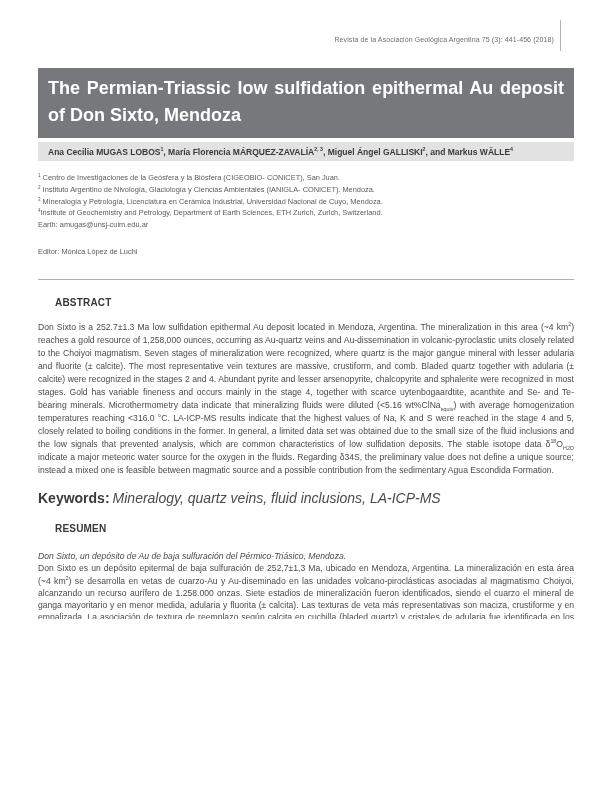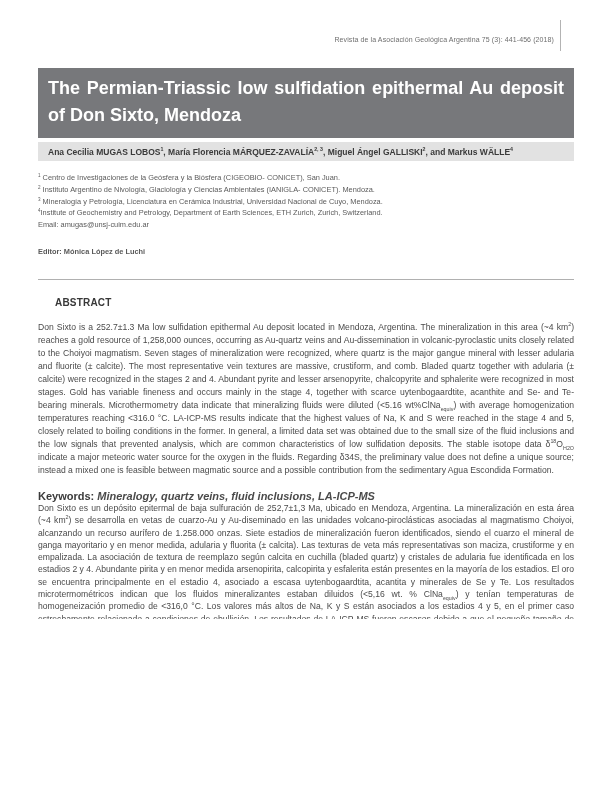--- a/index.html
+++ b/index.html
@@ -73,21 +73,20 @@
     margin: 0;
     font-size: 7.4px;
     line-height: 11.8px;
     color: #5a5a5a;
   }
 
   .editor-line {
     margin: 16px 0 0 0;
     font-size: 7.4px;
     color: #5a5a5a;
-    font-weight: bold;
   }
 
   hr.section-divider {
     border: none;
     border-top: 1px solid #b0b0b0;
     margin: 23px 0 0 0;
   }
 
   h2.sec-heading {
     margin: 17px 0 0 17px;
@@ -101,23 +100,22 @@
     margin: 13px 0 0 0;
     font-size: 8.6px;
     line-height: 13px;
     text-align: justify;
     color: #4a4a4a;
   }
   p.body-par.tight { line-height: 12.3px; margin-top: 12px; }
 
   p.keywords-line {
     margin: 13px 0 0 0;
-    font-size: 11px;
+    font-size: 14px;
     color: #4a4a4a;
-    font-weight: bold;
   }
   .keywords-line strong { color: #3a3a3a; }
   .keywords-line em { margin-left: 3px; }
 
   p.subtitle-italic {
     margin: 16px 0 0 0;
     font-size: 8.6px;
     line-height: 12.3px;
     font-style: italic;
     color: #4a4a4a;
@@ -140,36 +138,38 @@
 
     <div class="authors-bar">
       <p>Ana Cecilia MUGAS LOBOS<sup>1</sup>, María Florencia MÁRQUEZ-ZAVALÍA<sup>2, 3</sup>, Miguel Ángel GALLISKI<sup>2</sup>, and Markus WÄLLE<sup>4</sup></p>
     </div>
 
     <div class="affiliations">
       <p><sup>1</sup> Centro de Investigaciones de la Geósfera y la Biósfera (CIGEOBIO- CONICET), San Juan.</p>
       <p><sup>2</sup> Instituto Argentino de Nivología, Glaciología y Ciencias Ambientales (IANIGLA- CONICET). Mendoza.</p>
       <p><sup>3</sup> Mineralogía y Petrología, Licenciatura en Cerámica Industrial, Universidad Nacional de Cuyo, Mendoza.</p>
       <p><sup>4</sup>Institute of Geochemistry and Petrology, Department of Earth Sciences, ETH Zurich, Zurich, Switzerland.</p>
-      <p>Email: amugas@unsj-cuim.edu.ar</p>
+      <p>Earth: amugas@unsj-cuim.edu.ar</p>
     </div>
 
     <p class="editor-line">Editor: Mónica López de Luchi</p>
 
     <hr class="section-divider">
 
     <section>
       <h2 class="sec-heading">ABSTRACT</h2>
       <p class="body-par">Don Sixto is a 252.7±1.3 Ma low sulfidation epithermal Au deposit located in Mendoza, Argentina. The mineralization in this area (~4 km<sup>2</sup>) reaches a gold resource of 1,258,000 ounces, occurring as Au-quartz veins and Au-dissemination in volcanic-pyroclastic units closely related to the Choiyoi magmatism. Seven stages of mineralization were recognized, where quartz is the major gangue mineral with lesser adularia and fluorite (± calcite). The most representative vein textures are massive, crustiform, and comb. Bladed quartz together with adularia (± calcite) were recognized in the stages 2 and 4. Abundant pyrite and lesser arsenopyrite, chalcopyrite and sphalerite were recognized in most stages. Gold has variable fineness and occurs mainly in the stage 4, together with scarce uytenbogaardtite, acanthite and Se- and Te-bearing minerals. Microthermometry data indicate that mineralizing fluids were diluted (&lt;5.16 wt%ClNa<sub>equiv</sub>) with average homogenization temperatures reaching &lt;316.0 °C. LA-ICP-MS results indicate that the highest values of Na, K and S were reached in the stage 4 and 5, closely related to boiling conditions in the former. In general, a limited data set was obtained due to the small size of the fluid inclusions and the low signals that prevented analysis, which are common characteristics of low sulfidation deposits. The stable isotope data δ<sup>18</sup>O<sub>H2O</sub> indicate a major meteoric water source for the oxygen in the fluids. Regarding δ34S, the preliminary value does not define a unique source; instead a mixed one is feasible between magmatic source and a possible contribution from the sedimentary Agua Escondida Formation.</p>
       <p class="keywords-line">
         <strong>Keywords:</strong><em>Mineralogy, quartz veins, fluid inclusions, LA-ICP-MS</em>
       </p>
     </section>
 
     <section>
+      <h2 class="sec-heading resumen-gap">RESUMEN</h2>
+      <p class="subtitle-italic">Don Sixto, un depósito de Au de baja sulfuración del Pérmico-Triásico, Mendoza.</p>
       <p class="body-par tight" style="margin-top:0;">Don Sixto es un depósito epitermal de baja sulfuración de 252,7±1,3 Ma, ubicado en Mendoza, Argentina. La mineralización en esta área (~4 km<sup>2</sup>) se desarrolla en vetas de cuarzo-Au y Au-diseminado en las unidades volcano-piroclásticas asociadas al magmatismo Choiyoi, alcanzando un recurso aurífero de 1.258.000 onzas. Siete estadios de mineralización fueron identificados, siendo el cuarzo el mineral de ganga mayoritario y en menor medida, adularia y fluorita (± calcita). Las texturas de veta más representativas son maciza, crustiforme y en empalizada. La asociación de textura de reemplazo según calcita en cuchilla (bladed quartz) y cristales de adularia fue identificada en los estadios 2 y 4. Abundante pirita y en menor medida arsenopirita, calcopirita y esfalerita están presentes en la mayoría de los estadios. El oro se encuentra principalmente en el estadio 4, asociado a escasa uytenbogaardtita, acantita y minerales de Se y Te. Los resultados microtermométricos indican que los fluidos mineralizantes estaban diluidos (&lt;5,16 wt. % ClNa<sub>equiv</sub>) y tenían temperaturas de homogeneización promedio de &lt;316,0 °C. Los valores más altos de Na, K y S están asociados a los estadios 4 y 5, en el primer caso estrechamente relacionado a condiciones de ebullición. Los resultados de LA-ICP-MS fueron escasos debido a que el pequeño tamaño de las inclusiones y la baja señal analítica impidieron el análisis. Los resultados de δ<sup>18</sup>O<sub>H2O</sub> indican una fuente meteórica para el oxígeno en los fluidos mineralizantes; los resultados preliminares de δ<sup>34</sup>S no pueden definir una única fuente para el azufre; siendo posible un origen mixto.</p>
       <p class="keywords-line">
         <strong>Palabras vetas:</strong><em>Mineralogía, vetas de cuarzo, inclusiones fluidas, LA-ICP-MS.</em>
       </p>
     </section>
 
   </div>
 </div>
 
 </body></html>

